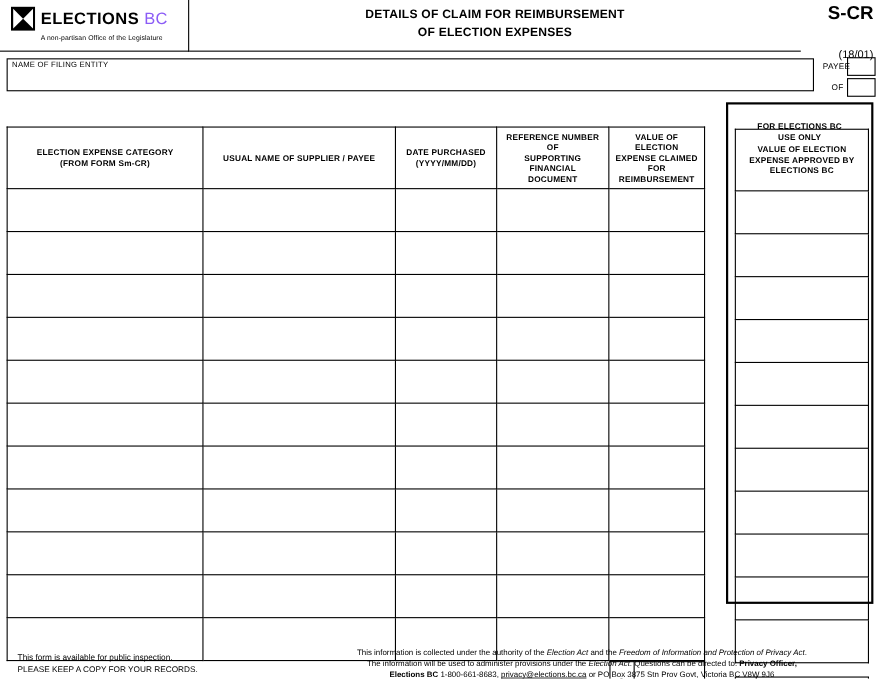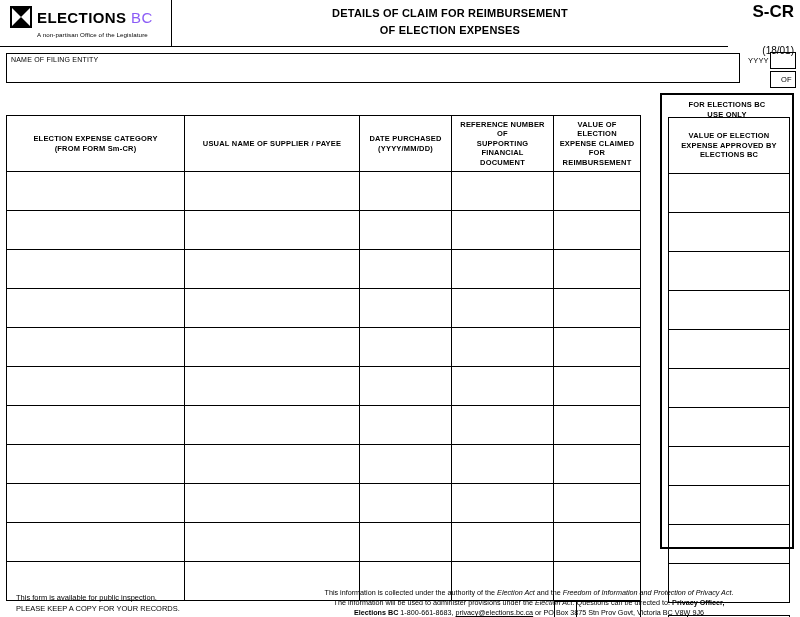--- a/index.html
+++ b/index.html
@@ -106,21 +106,20 @@
     position: absolute;
     left: 748px; top: 56px;
     font-size: 7.5px;
     letter-spacing: 0.2px;
   }
   .of-label {
     position: absolute;
     left: 756px; top: 75px;
     font-size: 7.5px;
     letter-spacing: 0.2px;
-    margin-left: 25px;
   }
   .page-field {
     position: absolute;
     left: 770px; top: 52px;
     width: 26px; height: 17px;
     border: 1px solid #000;
   }
   .of-field {
     position: absolute;
     left: 770px; top: 71px;
@@ -182,21 +181,21 @@
     width: 134px;
     height: 456px;
     border: 2px solid #000;
   }
   .ebc-head {
     text-align: center;
     font-size: 7.5px;
     font-weight: bold;
     line-height: 9.5px;
     letter-spacing: 0.2px;
-    padding-top: 5px;
+    padding-top: 15px;
     height: 22px;
   }
   .ebc-inner {
     position: absolute;
     left: 6px; top: 22px;
     width: 122px;
     border-collapse: collapse;
     table-layout: fixed;
   }
   .ebc-inner th, .ebc-inner td {
@@ -284,21 +283,21 @@
 
     <div class="form-code">
       <div class="code">S-CR</div>
       <div class="rev">(18/01)</div>
     </div>
   </div>
 
   <div class="entity-box">
     <span>NAME OF FILING ENTITY</span>
   </div>
-  <div class="page-label">YYYY</div>
+  <div class="page-label">PAYEE</div>
   <div class="of-label">OF</div>
   <div class="page-field"></div>
   <div class="of-field"></div>
 
   <table class="table">
     <colgroup>
       <col style="width:178px">
       <col style="width:175px">
       <col style="width:92px">
       <col style="width:102px">

